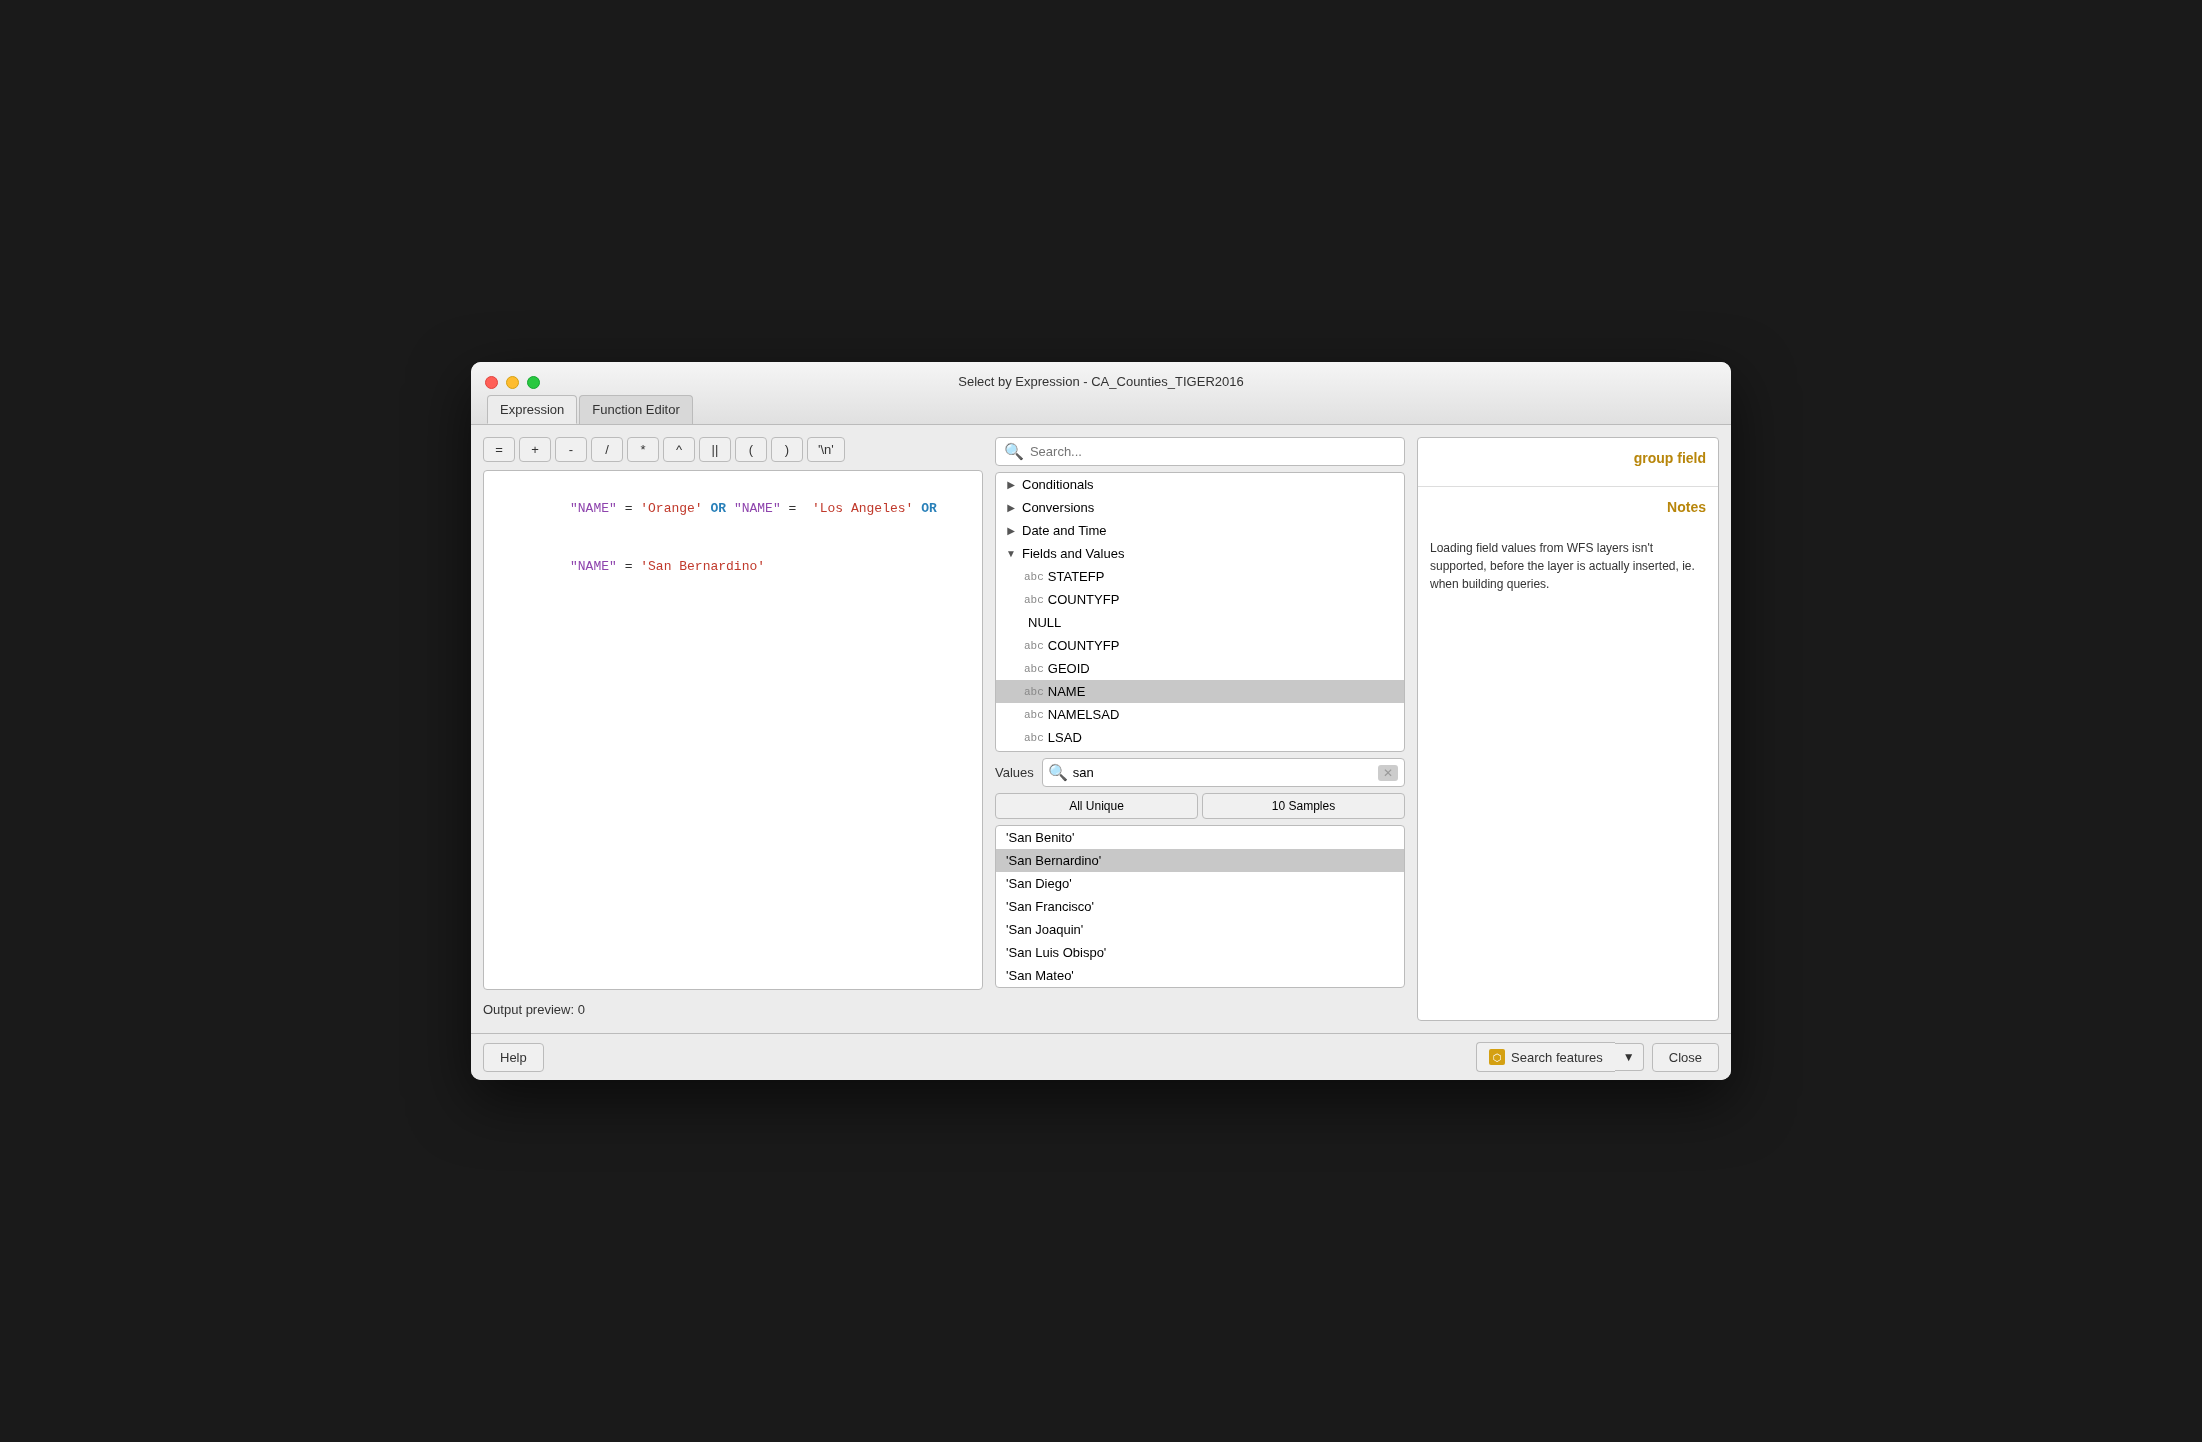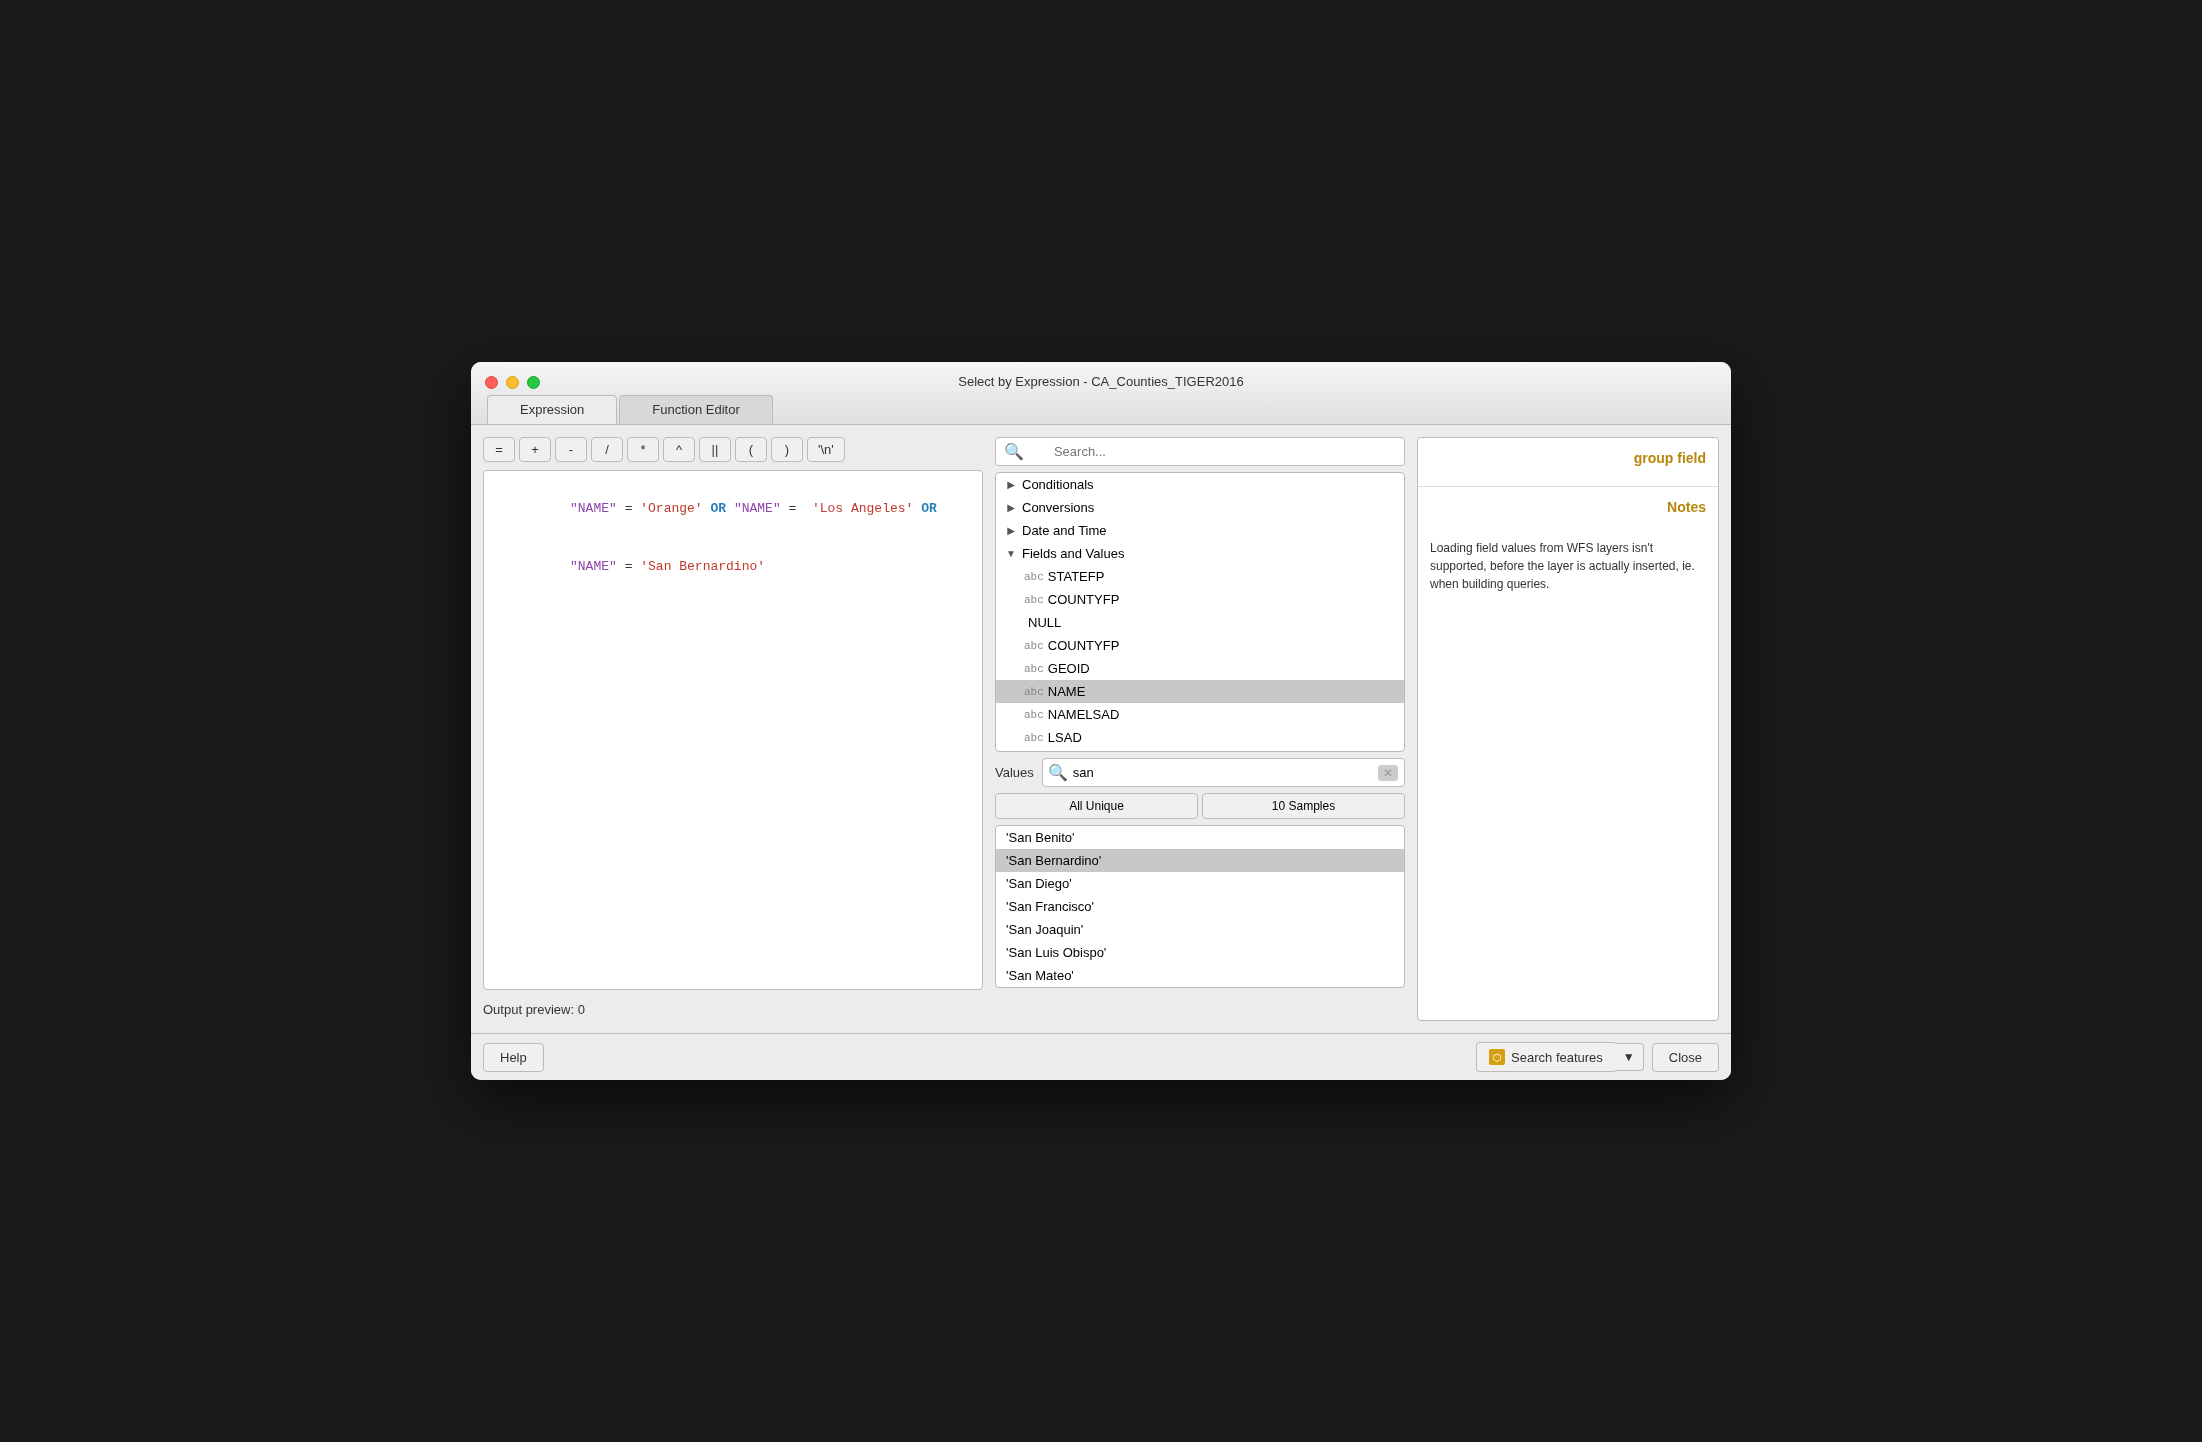--- a/index.html
+++ b/index.html
@@ -59,21 +59,21 @@
       margin-bottom: 6px;
     }
 
     .tabs {
       display: flex;
       align-self: flex-start;
       margin-left: 0;
     }
 
     .tab {
-      padding: 6px 32px;
+      padding: 6px 12px;
       font-size: 13px;
       background: #d8d8d8;
       border: 1px solid #bbb;
       border-bottom: none;
       border-radius: 4px 4px 0 0;
       cursor: pointer;
       color: #333;
       margin-right: 2px;
     }
 
@@ -164,21 +164,20 @@
       gap: 6px;
     }
 
     .search-bar input {
       border: none;
       outline: none;
       font-size: 13px;
       flex: 1;
       background: transparent;
       color: #701a75;
-      margin-left: 24px;
     }
 
     .tree-view {
       background: #fff;
       border: 1px solid #bbb;
       border-radius: 4px;
       overflow-y: auto;
       flex: 0 0 280px;
     }
 

